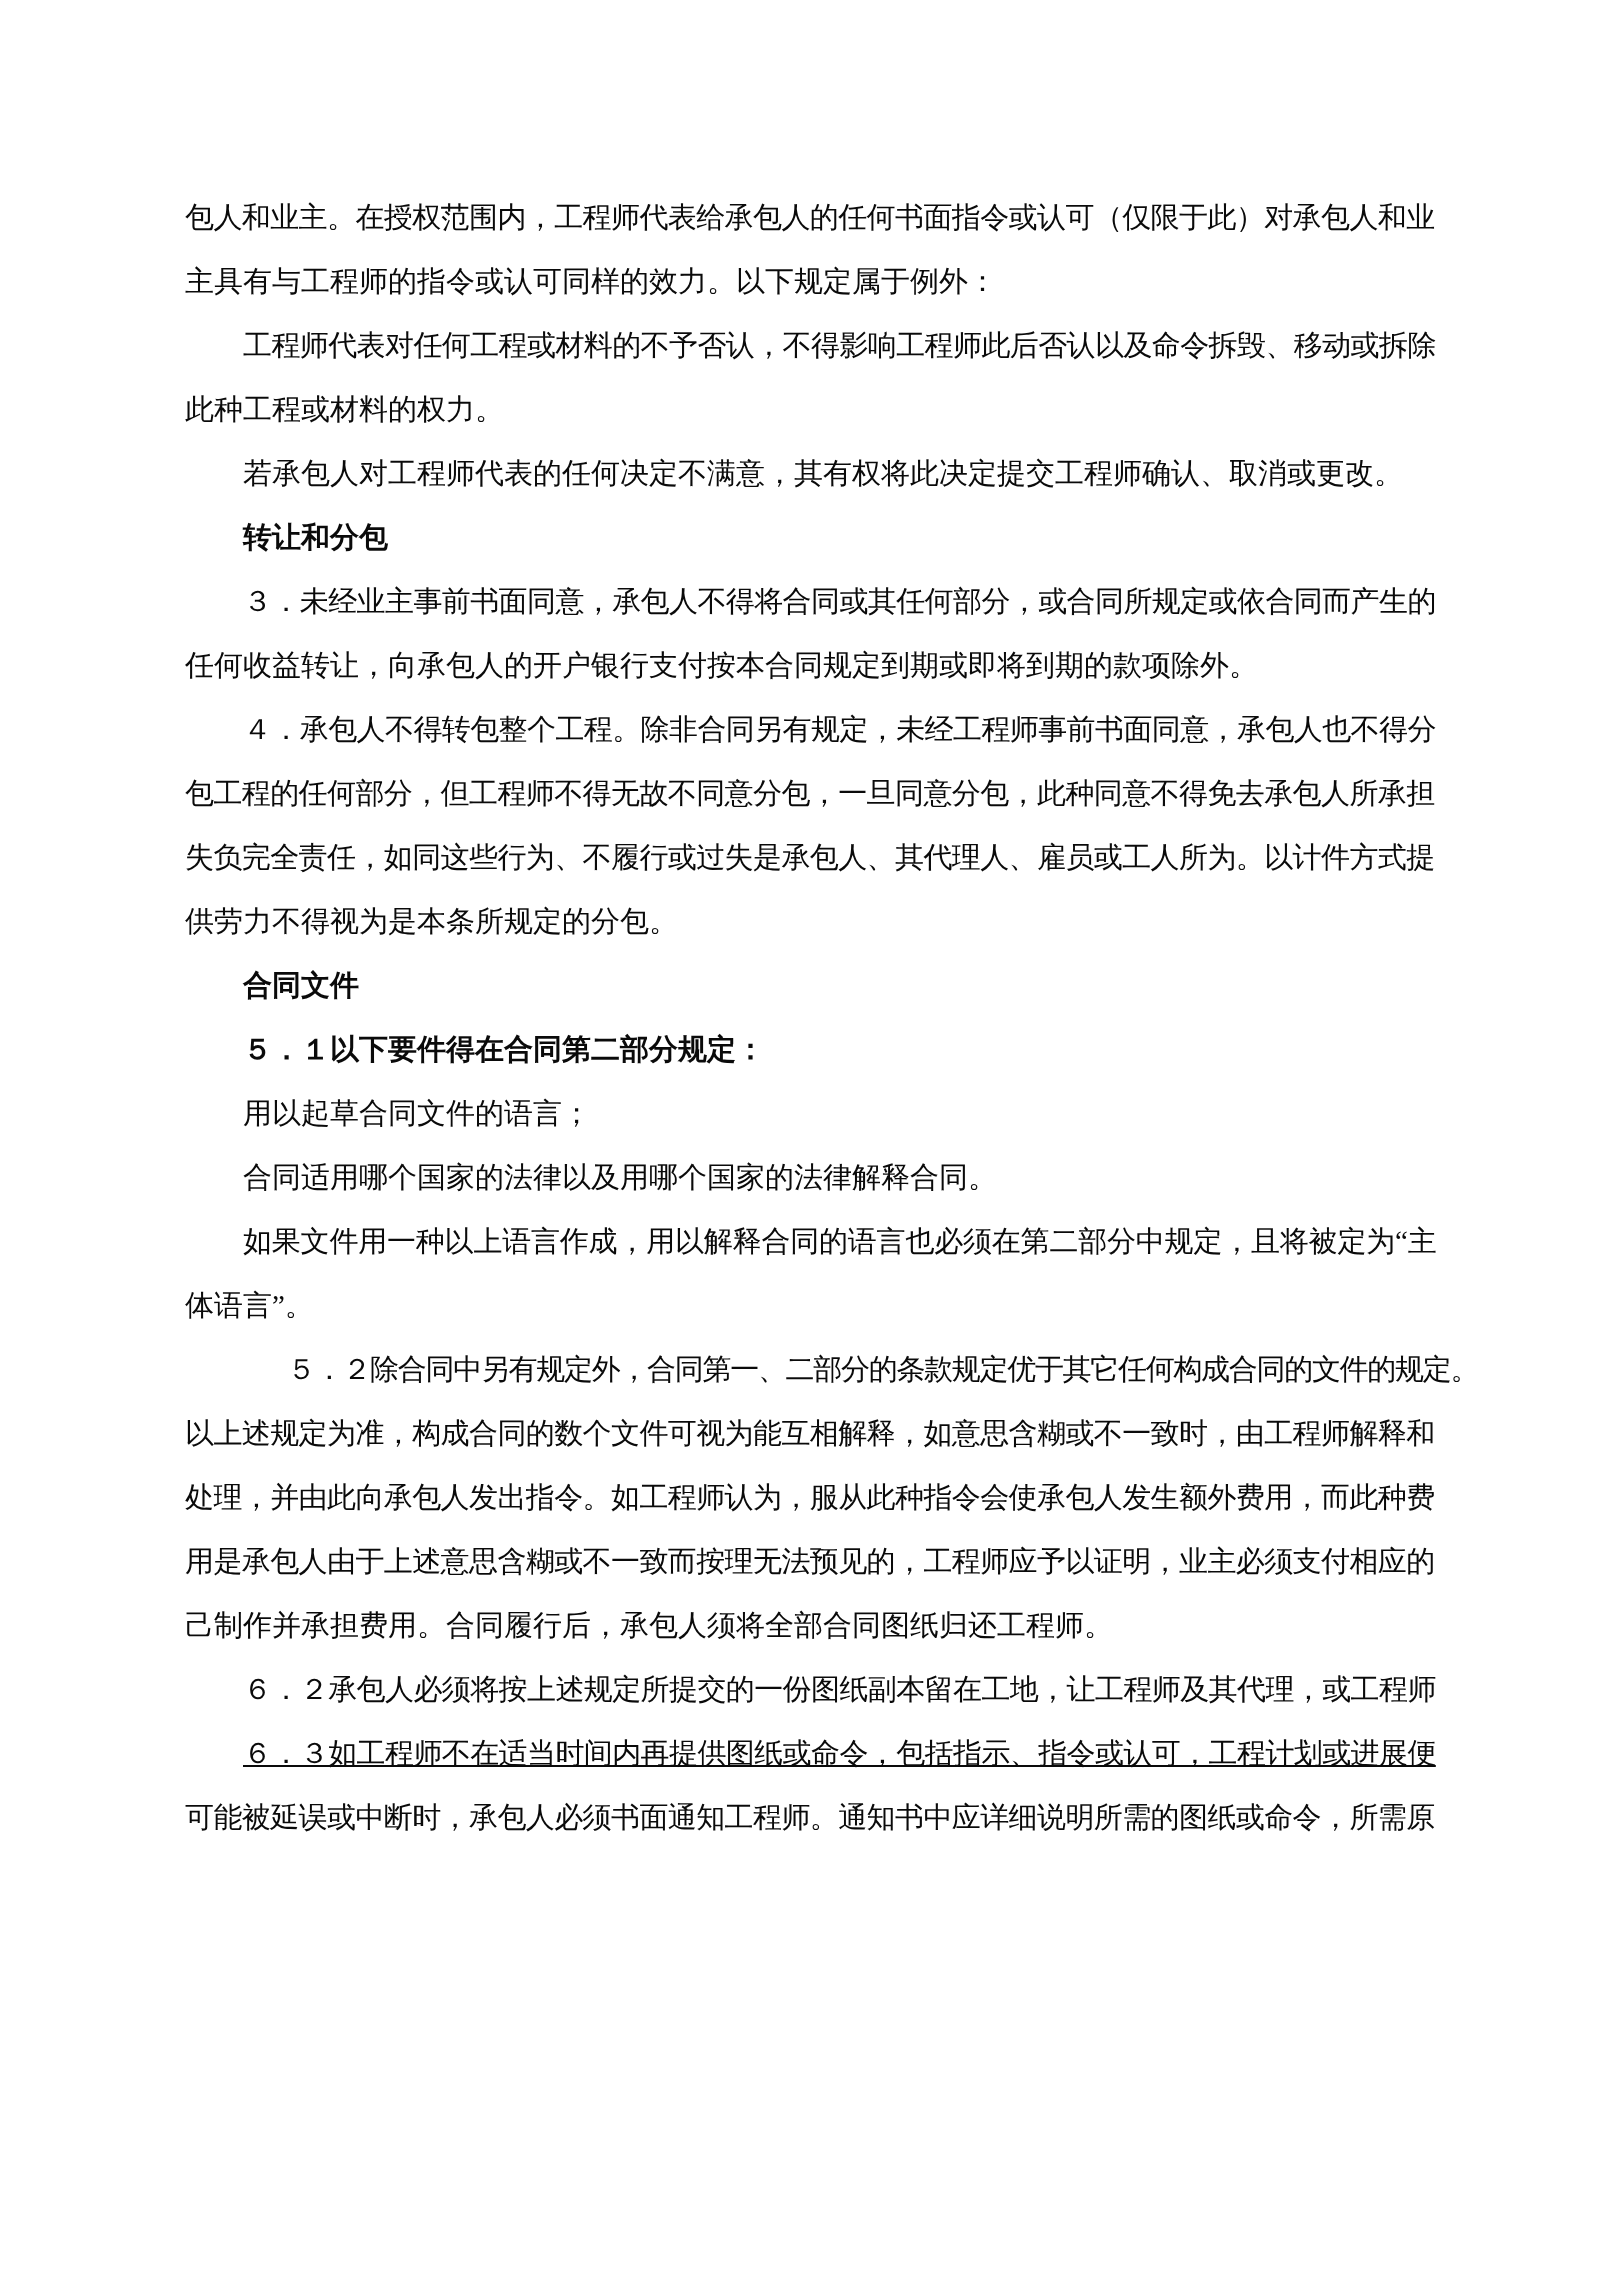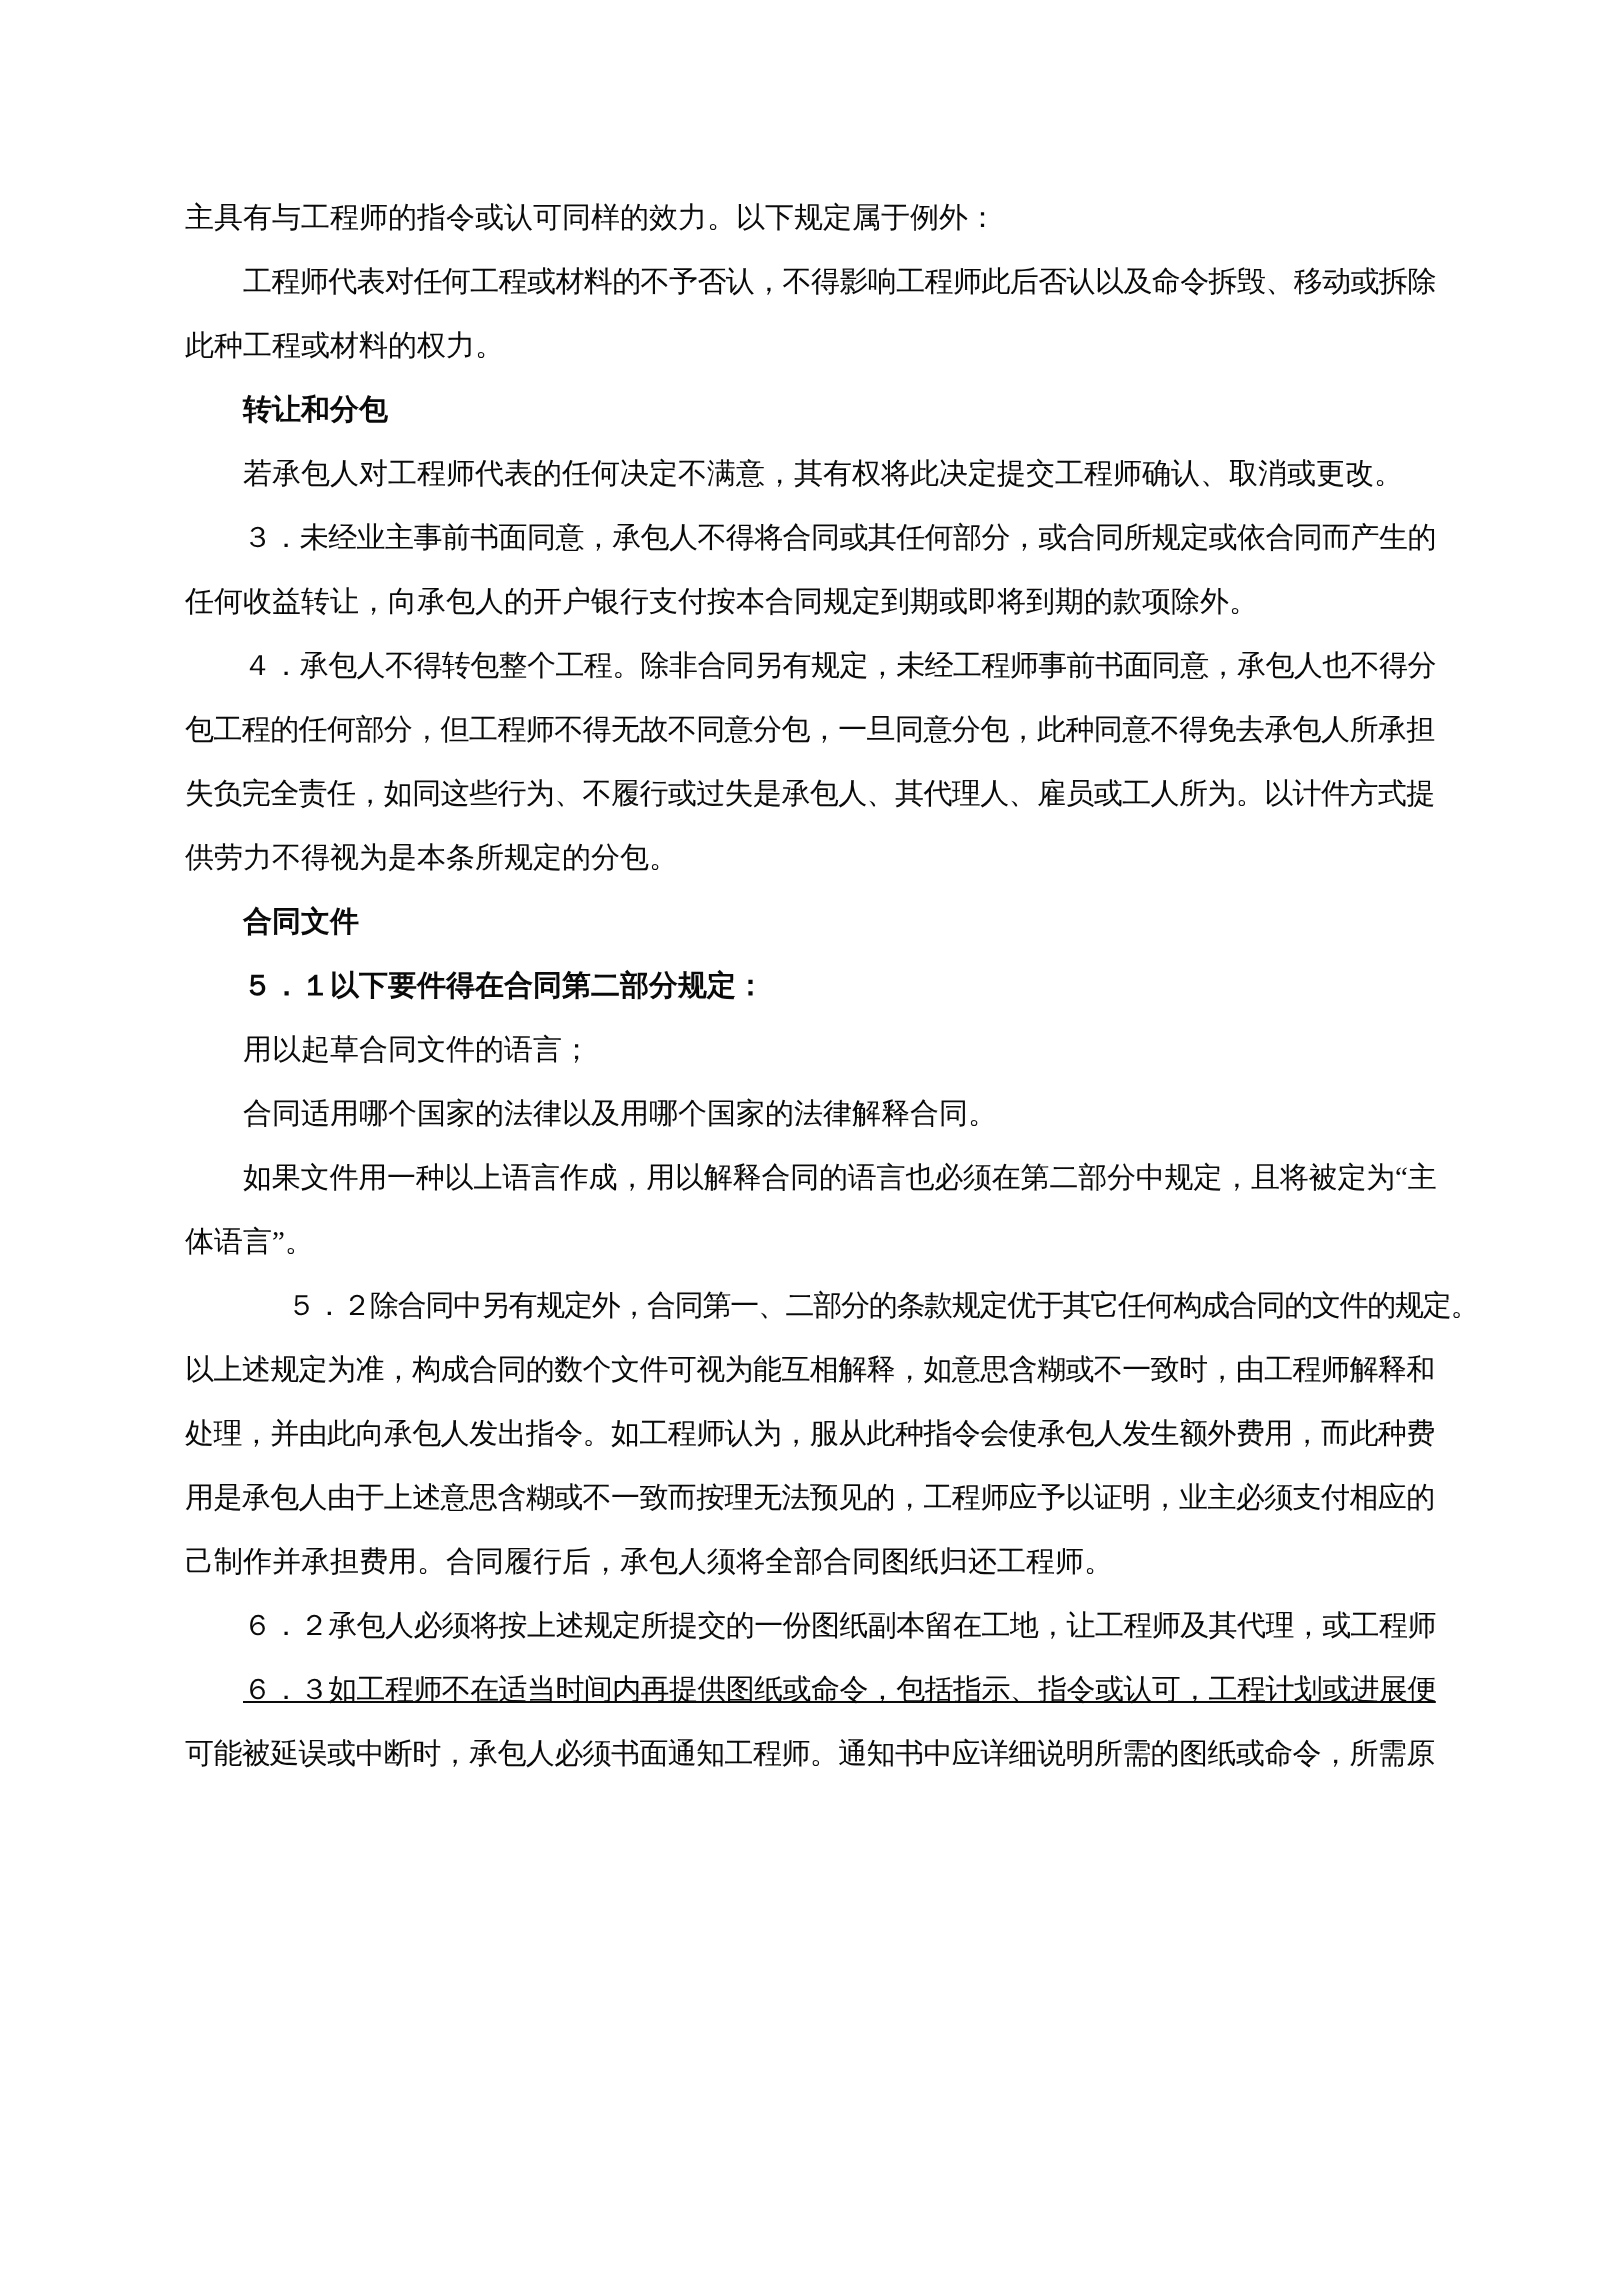--- a/index.html
+++ b/index.html
@@ -38,25 +38,26 @@
   .line span {
     display: inline-block;
     white-space: pre;
   }
 </style>
 </head>
 <body>
 
 <div class="page">
   <div class="text-block" style="color: rgb(10, 10, 10);">
+      <div class="line"><span style="letter-spacing: -0.6px;">包人和业主。在授权范围内，工程师代表给承包人的任何书面指令或认可（仅限于此）对承包人和业</span></div>
       <div class="line"><span>主具有与工程师的指令或认可同样的效力。以下规定属于例外：</span></div>
       <div class="line indent"><span style="letter-spacing: -0.6px;">工程师代表对任何工程或材料的不予否认，不得影响工程师此后否认以及命令拆毁、移动或拆除</span></div>
       <div class="line"><span>此种工程或材料的权力。</span></div>
+      <div class="line indent"><span>若承包人对工程师代表的任何决定不满意，其有权将此决定提交工程师确认、取消或更改。</span></div>
       <div class="line indent bold"><span>转让和分包</span></div>
-      <div class="line indent"><span>若承包人对工程师代表的任何决定不满意，其有权将此决定提交工程师确认、取消或更改。</span></div>
       <div class="line indent"><span style="letter-spacing: -0.6px;">３．未经业主事前书面同意，承包人不得将合同或其任何部分，或合同所规定或依合同而产生的</span></div>
       <div class="line"><span>任何收益转让，向承包人的开户银行支付按本合同规定到期或即将到期的款项除外。</span></div>
       <div class="line indent"><span style="letter-spacing: -0.6px;">４．承包人不得转包整个工程。除非合同另有规定，未经工程师事前书面同意，承包人也不得分</span></div>
       <div class="line"><span style="letter-spacing: -0.6px;">包工程的任何部分，但工程师不得无故不同意分包，一旦同意分包，此种同意不得免去承包人所承担</span></div>
       <div class="line"><span style="letter-spacing: -0.6px;">失负完全责任，如同这些行为、不履行或过失是承包人、其代理人、雇员或工人所为。以计件方式提</span></div>
       <div class="line"><span>供劳力不得视为是本条所规定的分包。</span></div>
       <div class="line indent bold"><span>合同文件</span></div>
       <div class="line indent bold"><span>５．１以下要件得在合同第二部分规定：</span></div>
       <div class="line indent"><span>用以起草合同文件的语言；</span></div>
       <div class="line indent"><span>合同适用哪个国家的法律以及用哪个国家的法律解释合同。</span></div>

